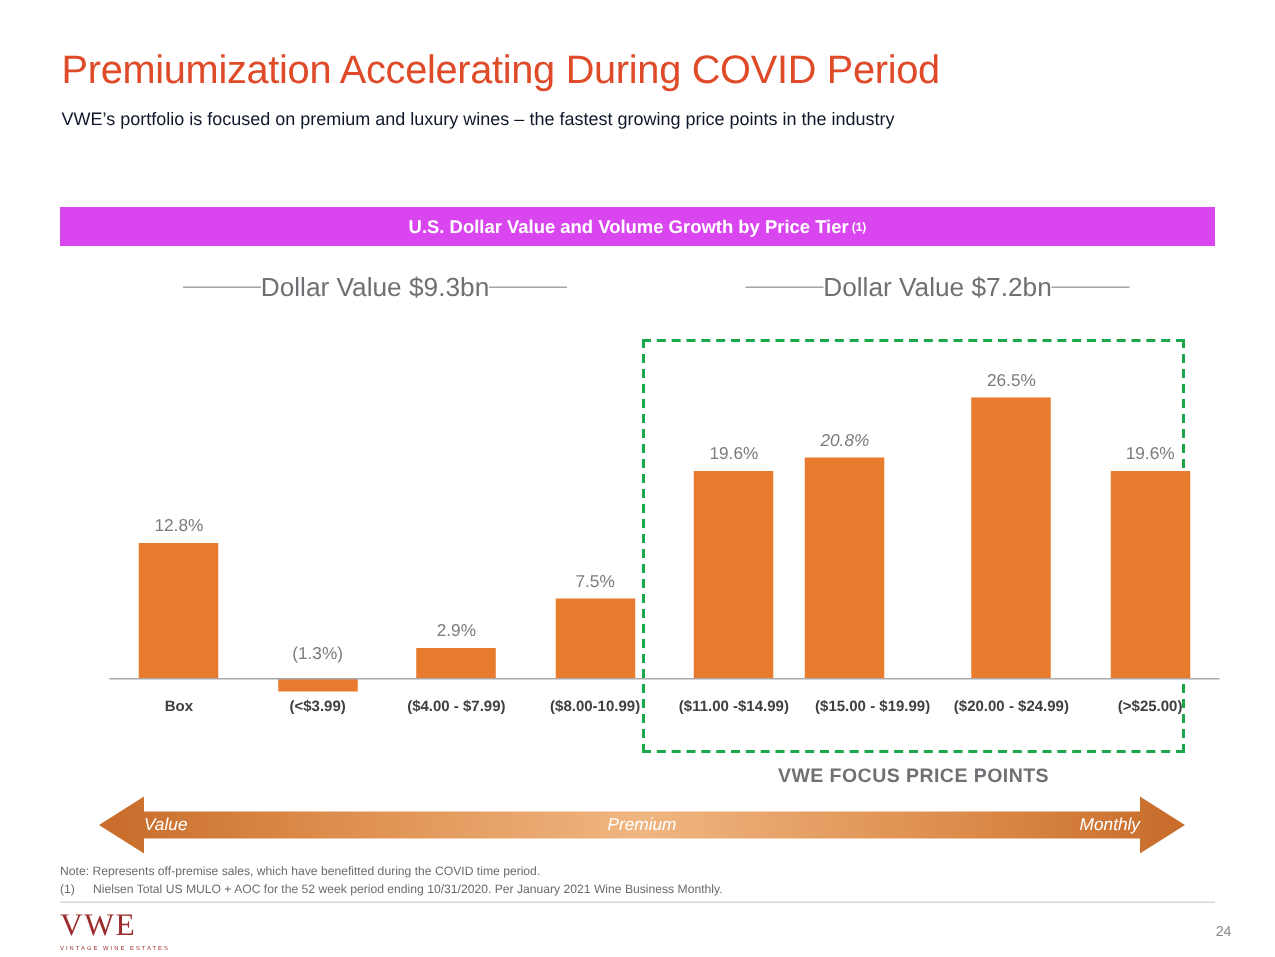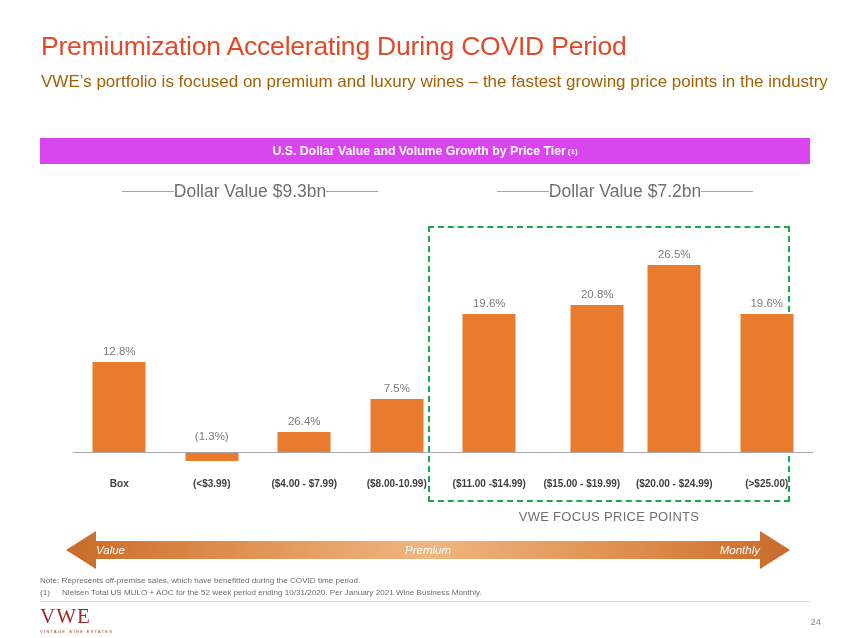--- a/index.html
+++ b/index.html
@@ -10,21 +10,21 @@
   }
   .slide{position:absolute;left:0;top:0;width:850px;height:638px;}
 
   
   .title{
     position:absolute;left:41px;top:31px;
     font-size:26.5px;color:#DF4A28;letter-spacing:-0.2px;white-space:nowrap;
   }
   .subtitle{
     position:absolute;left:41px;top:72px;
-    font-size:17px;color:#a16207;white-space:nowrap;
+    font-size:12px;color:#0f172a;white-space:nowrap;
   }
 
   
   .band{
     position:absolute;left:40px;top:138px;width:770px;height:26px;
     background:#d946ef;
   }
   .band-label{
     position:absolute;left:0;top:0;width:770px;height:26px;
     display:flex;align-items:center;justify-content:center;
@@ -65,32 +65,32 @@
   .bar-val{
     position:absolute;left:50%;transform:translateX(-50%);
     font-size:11.5px;color:#7b7b7b;white-space:nowrap;
   }
 
   
   .cats{
     position:absolute;left:73px;top:462px;width:740px;height:18px;
   }
   .cat{
-    position:absolute;top:16px;width:92.5px;text-align:center;
+    position:absolute;top:4px;width:92.5px;text-align:center;
     font-size:10px;font-weight:bold;color:#3f3f3f;white-space:nowrap;
   }
 
   
   .focus-box{
     position:absolute;left:428px;top:226px;width:362px;height:276px;
     border:2.5px dashed #1BA84A;box-sizing:border-box;
   }
   .focus-label{
     position:absolute;left:428px;top:509px;width:362px;text-align:center;
-    font-size:13px;font-weight:normal;color:#6e7073;letter-spacing:0.3px;
+    font-size:13px;font-weight:bold;color:#6e7073;letter-spacing:0.3px;
     white-space:nowrap;
   }
 
   
   .arrow-wrap{
     position:absolute;left:66px;top:530px;width:724px;height:40px;
   }
   .arrow-svg{display:block;width:724px;height:40px;}
   .arrow-txt{
     position:absolute;top:0;height:40px;display:flex;align-items:center;
@@ -159,31 +159,31 @@
         <div class="bar-slot" style="left: 0px;">
           <div class="bar" title="Box 12.8%" style="height: 90.24px; background: rgb(232, 123, 46);"></div>
           <div class="bar-val" style="bottom: 95.24px;">12.8%</div>
         </div>
         <div class="bar-slot" style="left: 92.5px;">
           <div class="bar neg" title="(&lt;$3.99) (1.3%)" style="height: 9.165px; background: rgb(232, 123, 46);"></div>
           <div class="bar-val" style="top: 208px;">(1.3%)</div>
         </div>
         <div class="bar-slot" style="left: 185px;">
           <div class="bar" title="($4.00 - $7.99) 2.9%" style="height: 20.445px; background: rgb(232, 123, 46);"></div>
-          <div class="bar-val" style="bottom: 25.445px;">26.4%</div>
+          <div class="bar-val" style="bottom: 25.445px;">2.9%</div>
         </div>
         <div class="bar-slot" style="left: 277.5px;">
           <div class="bar" title="($8.00-10.99) 7.5%" style="height: 52.875px; background: rgb(232, 123, 46);"></div>
           <div class="bar-val" style="bottom: 57.875px;">7.5%</div>
         </div>
         <div class="bar-slot" style="left: 370px;">
           <div class="bar" title="($11.00 -$14.99) 19.6%" style="height: 138.18px; background: rgb(232, 123, 46);"></div>
           <div class="bar-val" style="bottom: 143.18px;">19.6%</div>
         </div>
-        <div class="bar-slot" style="left: 478px;">
+        <div class="bar-slot" style="left: 444px; font-style: italic;">
           <div class="bar" title="($15.00 - $19.99) 20.8%" style="height: 146.64px; background: rgb(232, 123, 46);"></div>
           <div class="bar-val" style="bottom: 151.64px;">20.8%</div>
         </div>
         <div class="bar-slot" style="left: 555px;">
           <div class="bar" title="($20.00 - $24.99) 26.5%" style="height: 186.825px; background: rgb(232, 123, 46);"></div>
           <div class="bar-val" style="bottom: 191.825px;">26.5%</div>
         </div>
         <div class="bar-slot" style="left: 647.5px;">
           <div class="bar" title="(&gt;$25.00) 19.6%" style="height: 138.18px; background: rgb(232, 123, 46);"></div>
           <div class="bar-val" style="bottom: 143.18px;">19.6%</div>

